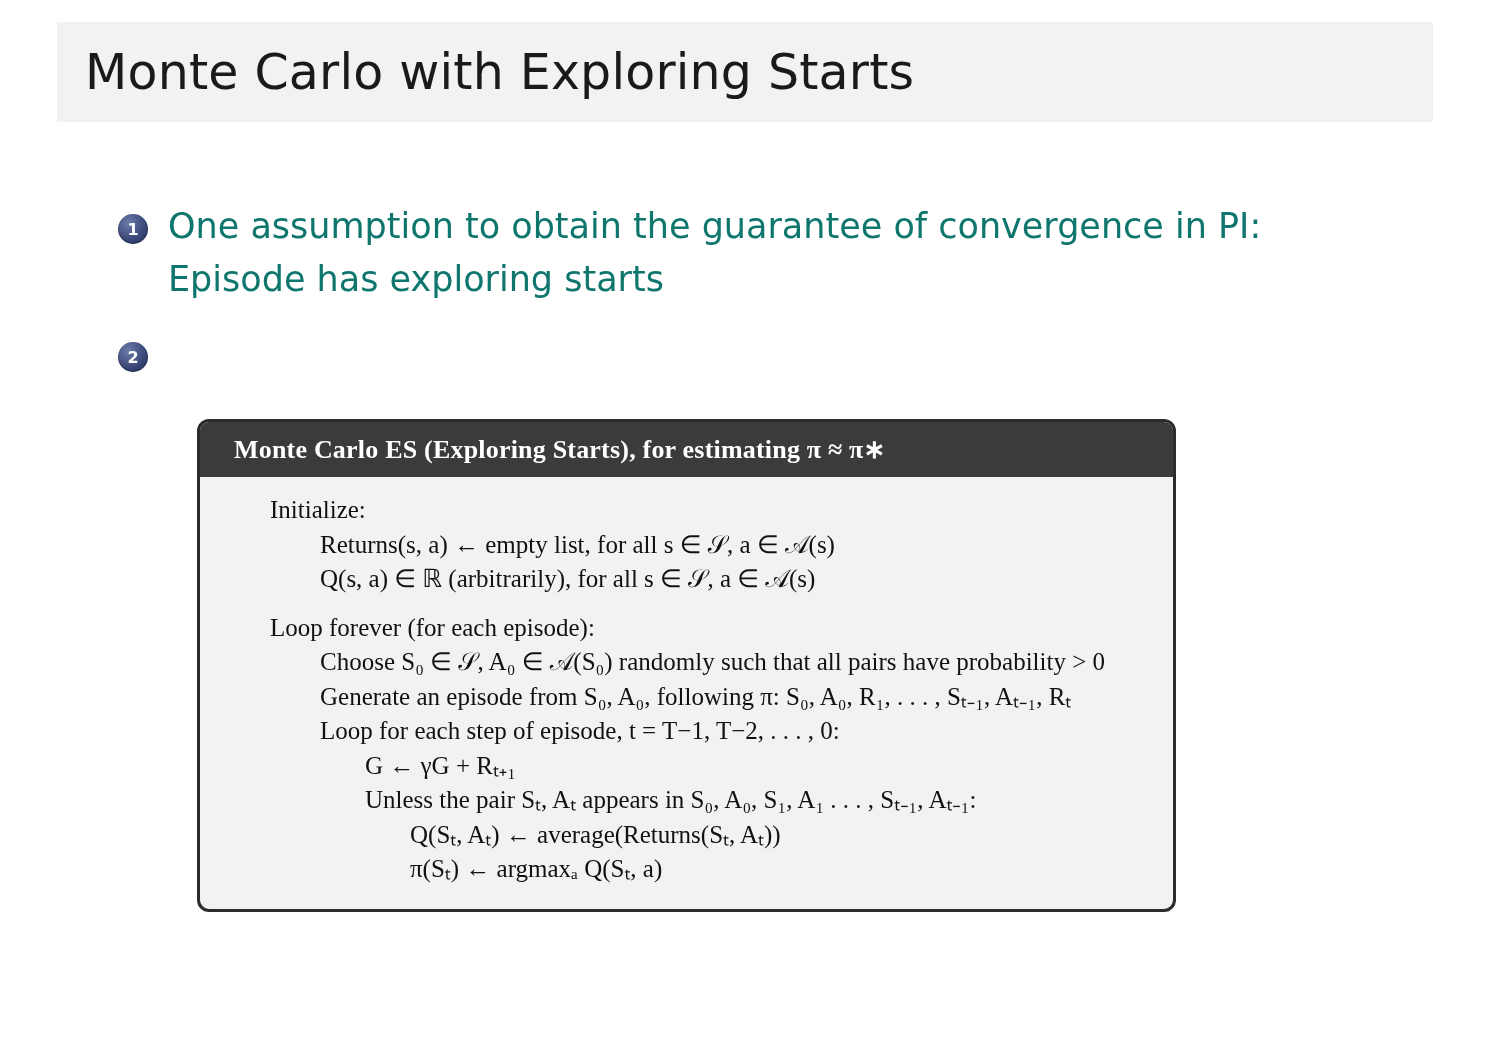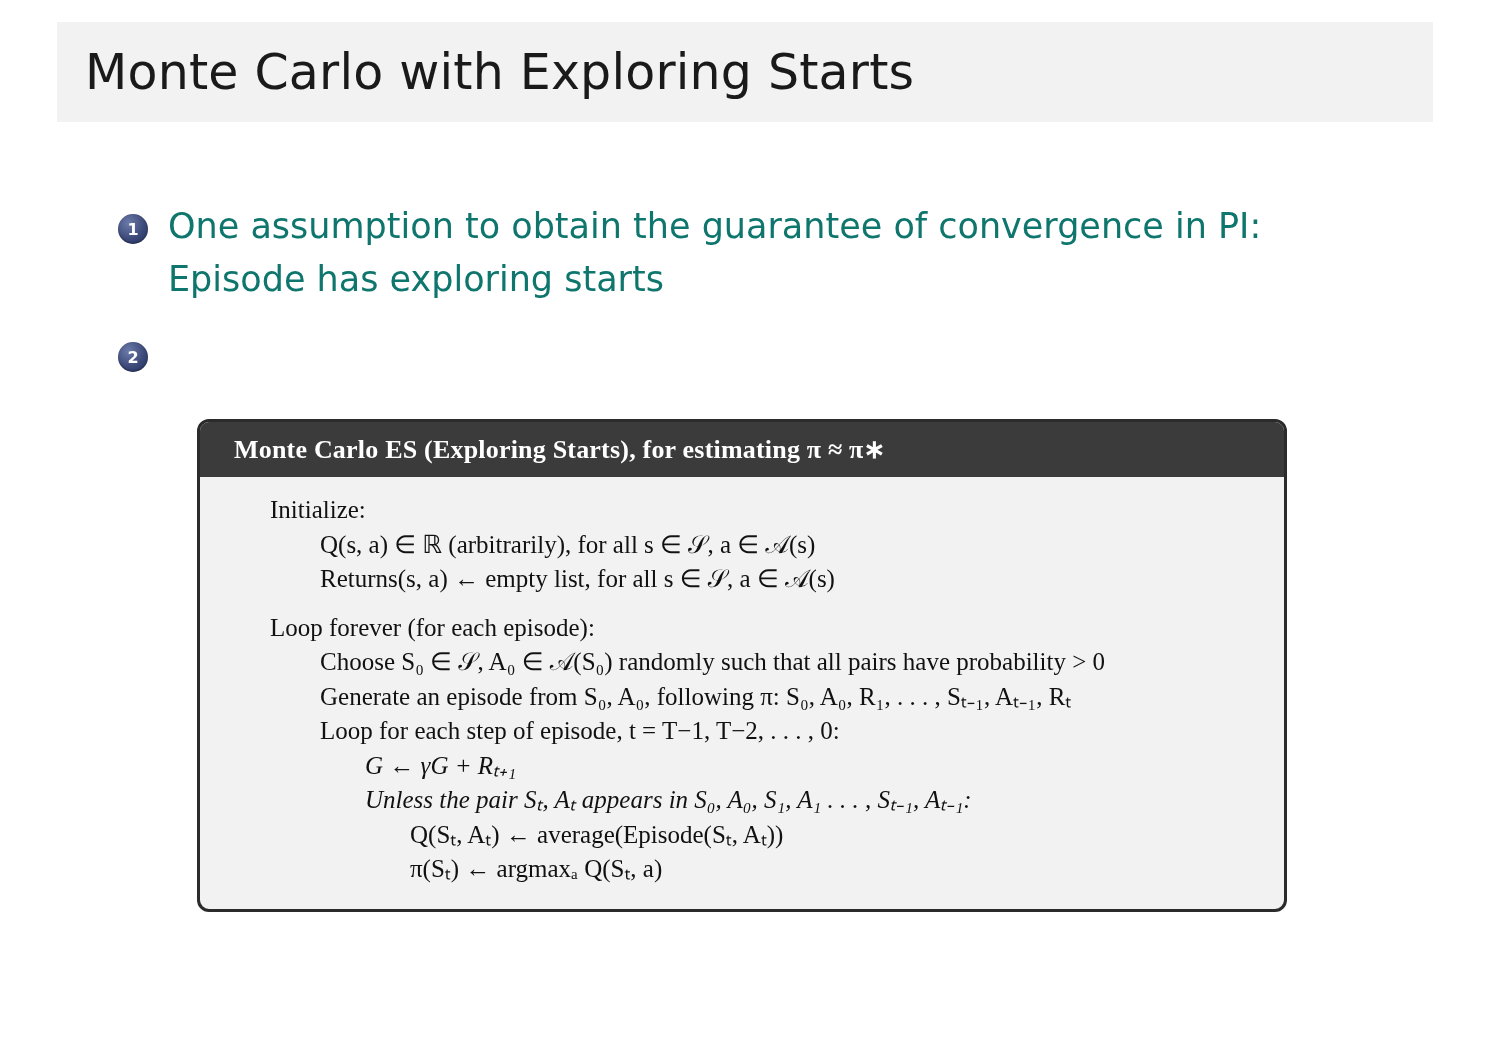--- a/index.html
+++ b/index.html
@@ -75,21 +75,21 @@
     font-family: "DejaVu Sans", sans-serif;
     font-size: 35px;
     line-height: 1.52;
     color: #0f766e;
   }
   
   .algo-box {
     position: absolute;
     left: 197px;
     top: 419px;
-    width: 1090px;
+    width: 979px;
     border: 3px solid #2b2b2b;
     border-radius: 12px;
     background: #f2f2f2;
     overflow: hidden;
     box-sizing: border-box;
   }
   .algo-header {
     background: #3b3b3b;
     color: #ffffff;
     font-family: "Liberation Serif", serif;
@@ -101,21 +101,21 @@
   .algo-body {
     font-family: "Liberation Serif", serif;
     font-size: 25px;
     line-height: 1.38;
     color: #111111;
     padding: 16px 20px 22px 34px;
   }
   .line { white-space: nowrap; margin-left: 36px; }
   .gap { height: 14px; }
   .i1 { padding-left: 50px; }
-  .i2 { padding-left: 95px; font-style: italic; }
+  .i2 { padding-left: 95px; }
   .i3 { padding-left: 140px; }
 </style>
 </head>
 <body>
 
 <div class="slide">
 
   <div class="title-bar">
     <div class="title-text">Monte Carlo with Exploring Starts</div>
   </div>
@@ -127,27 +127,27 @@
     </div>
     <div class="bullet-row">
       <div class="bullet-num">2</div>
     </div>
   </div>
 
   <div class="algo-box">
     <div class="algo-header">Monte Carlo ES (Exploring Starts), for estimating π ≈ π∗</div>
     <div class="algo-body">
       <div class="line">Initialize:</div>
+      <div class="line i1">Returns(s, a) ← empty list, for all s ∈ 𝒮, a ∈ 𝒜(s)</div>
       <div class="line i1">Q(s, a) ∈ ℝ (arbitrarily), for all s ∈ 𝒮, a ∈ 𝒜(s)</div>
-      <div class="line i1">Returns(s, a) ← empty list, for all s ∈ 𝒮, a ∈ 𝒜(s)</div>
       <div class="gap"></div>
       <div class="line">Loop forever (for each episode):</div>
       <div class="line i1">Choose S₀ ∈ 𝒮, A₀ ∈ 𝒜(S₀) randomly such that all pairs have probability &gt; 0</div>
       <div class="line i1">Generate an episode from S₀, A₀, following π:  S₀, A₀, R₁, . . . , Sₜ₋₁, Aₜ₋₁, Rₜ</div>
       <div class="line i1">Loop for each step of episode, t = T−1, T−2, . . . , 0:</div>
       <div class="line i2">G ← γG + Rₜ₊₁</div>
       <div class="line i2">Unless the pair Sₜ, Aₜ appears in S₀, A₀, S₁, A₁ . . . , Sₜ₋₁, Aₜ₋₁:</div>
-      <div class="line i3">Q(Sₜ, Aₜ) ← average(Episode(Sₜ, Aₜ))</div>
+      <div class="line i3">Q(Sₜ, Aₜ) ← average(Returns(Sₜ, Aₜ))</div>
       <div class="line i3">π(Sₜ) ← argmaxₐ Q(Sₜ, a)</div>
     </div>
   </div>
 
 </div>
 
 </body></html>

